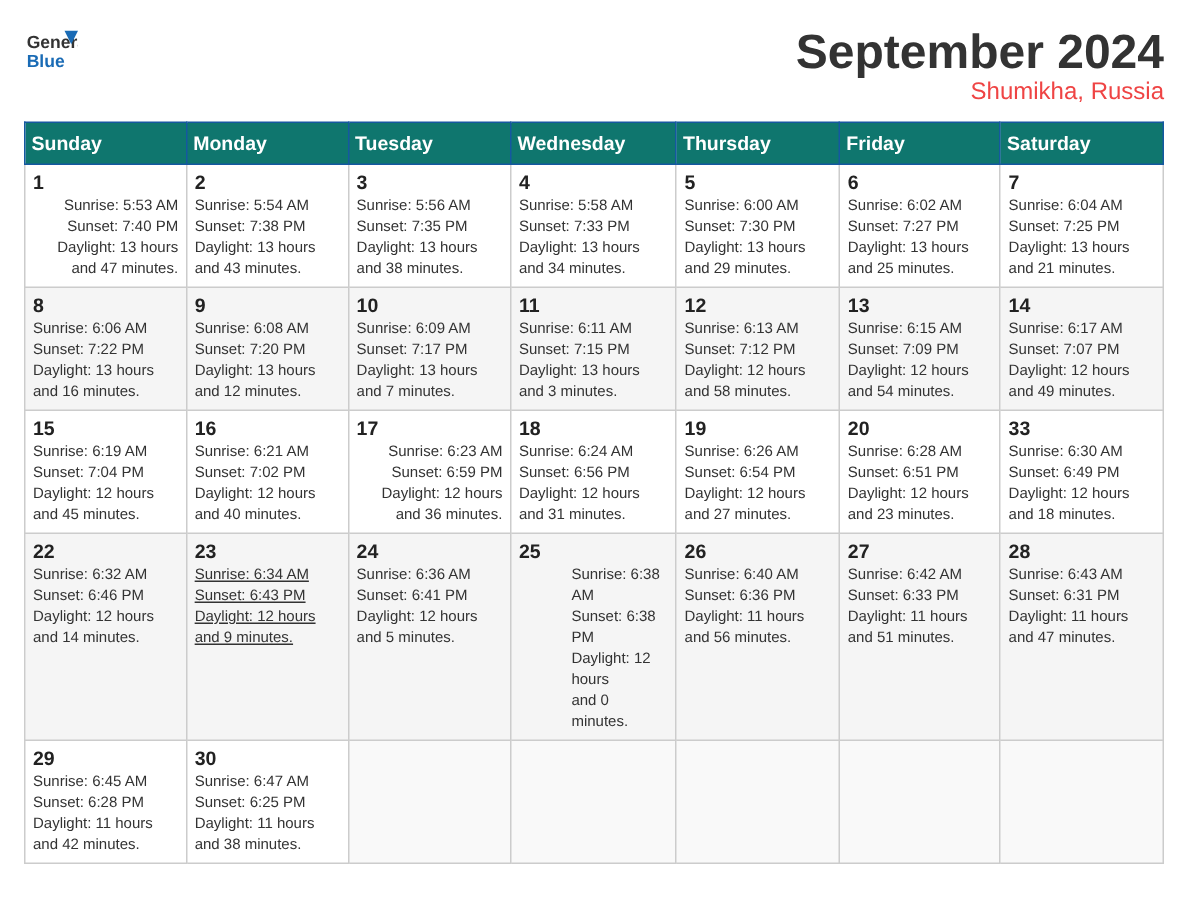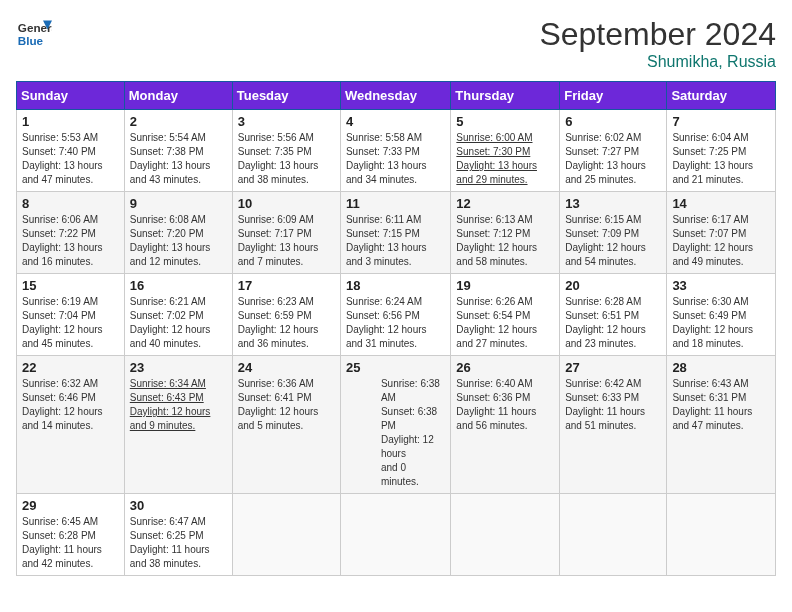--- a/index.html
+++ b/index.html
@@ -23,34 +23,34 @@
     }
     .logo-icon {
       width: 36px;
       height: 36px;
     }
     .title-area {
       text-align: right;
     }
     .month-title {
       font-size: 32px;
-      font-weight: normal;
+      font-weight: bold;
       color: #333;
     }
     .subtitle {
       font-size: 16px;
-      color: #0f766e;
+      color: #ef4444;
     }
     .calendar-table {
       width: 100%;
       border-collapse: collapse;
       font-size: 11px;
     }
     .calendar-table th {
-      background-color: #6d28d9;
+      background-color: #0f766e;
       color: white;
       padding: 6px 4px;
       text-align: left;
       font-size: 13px;
       font-weight: bold;
       border: 1px solid #1558a0;
     }
     .calendar-table td {
       border: 1px solid #ccc;
       vertical-align: top;
@@ -104,21 +104,21 @@
         <th>Wednesday</th>
         <th>Thursday</th>
         <th>Friday</th>
         <th>Saturday</th>
       </tr>
   </thead>
   <tbody id="calendar-body">
   <tr>
         <td>
           <span class="day-num">1</span>
-          <div class="day-info" style="white-space: pre-line;">Sunrise: 5:53 AM
+          <div class="day-info" style="white-space: pre-line; text-align: right;">Sunrise: 5:53 AM
 Sunset: 7:40 PM
 Daylight: 13 hours
 and 47 minutes.</div>
         </td>
         <td>
           <span class="day-num">2</span>
           <div class="day-info" style="white-space: pre-line;">Sunrise: 5:54 AM
 Sunset: 7:38 PM
 Daylight: 13 hours
 and 43 minutes.</div>
@@ -132,21 +132,21 @@
         </td>
         <td>
           <span class="day-num">4</span>
           <div class="day-info" style="white-space: pre-line;">Sunrise: 5:58 AM
 Sunset: 7:33 PM
 Daylight: 13 hours
 and 34 minutes.</div>
         </td>
         <td>
           <span class="day-num">5</span>
-          <div class="day-info" style="white-space: pre-line; text-decoration: underline;">Sunrise: 6:00 AM
+          <div class="day-info" style="white-space: pre-line;">Sunrise: 6:00 AM
 Sunset: 7:30 PM
 Daylight: 13 hours
 and 29 minutes.</div>
         </td>
         <td>
           <span class="day-num">6</span>
           <div class="day-info" style="white-space: pre-line;">Sunrise: 6:02 AM
 Sunset: 7:27 PM
 Daylight: 13 hours
 and 25 minutes.</div>
@@ -220,21 +220,21 @@
         </td>
         <td>
           <span class="day-num">16</span>
           <div class="day-info" style="white-space: pre-line;">Sunrise: 6:21 AM
 Sunset: 7:02 PM
 Daylight: 12 hours
 and 40 minutes.</div>
         </td>
         <td>
           <span class="day-num">17</span>
-          <div class="day-info" style="white-space: pre-line;">Sunrise: 6:23 AM
+          <div class="day-info" style="white-space: pre-line; text-align: right;">Sunrise: 6:23 AM
 Sunset: 6:59 PM
 Daylight: 12 hours
 and 36 minutes.</div>
         </td>
         <td>
           <span class="day-num">18</span>
           <div class="day-info" style="white-space: pre-line;">Sunrise: 6:24 AM
 Sunset: 6:56 PM
 Daylight: 12 hours
 and 31 minutes.</div>

